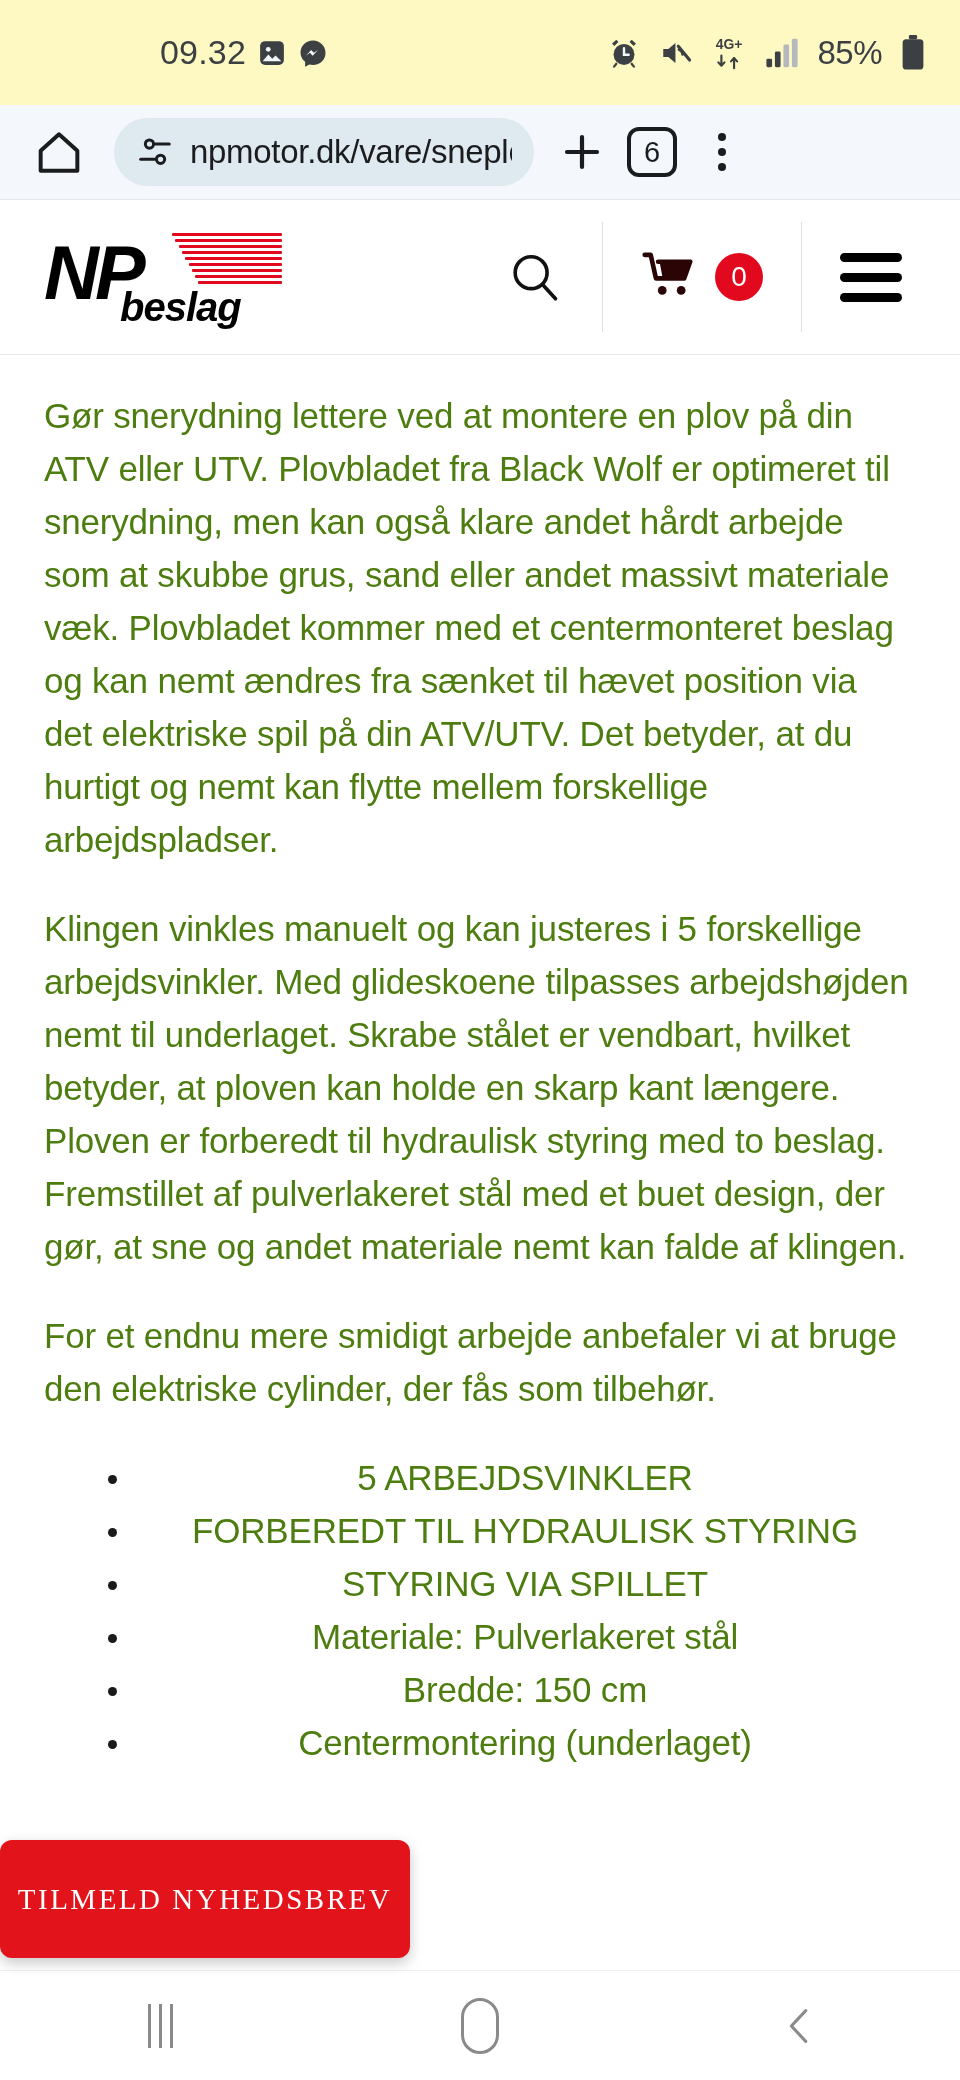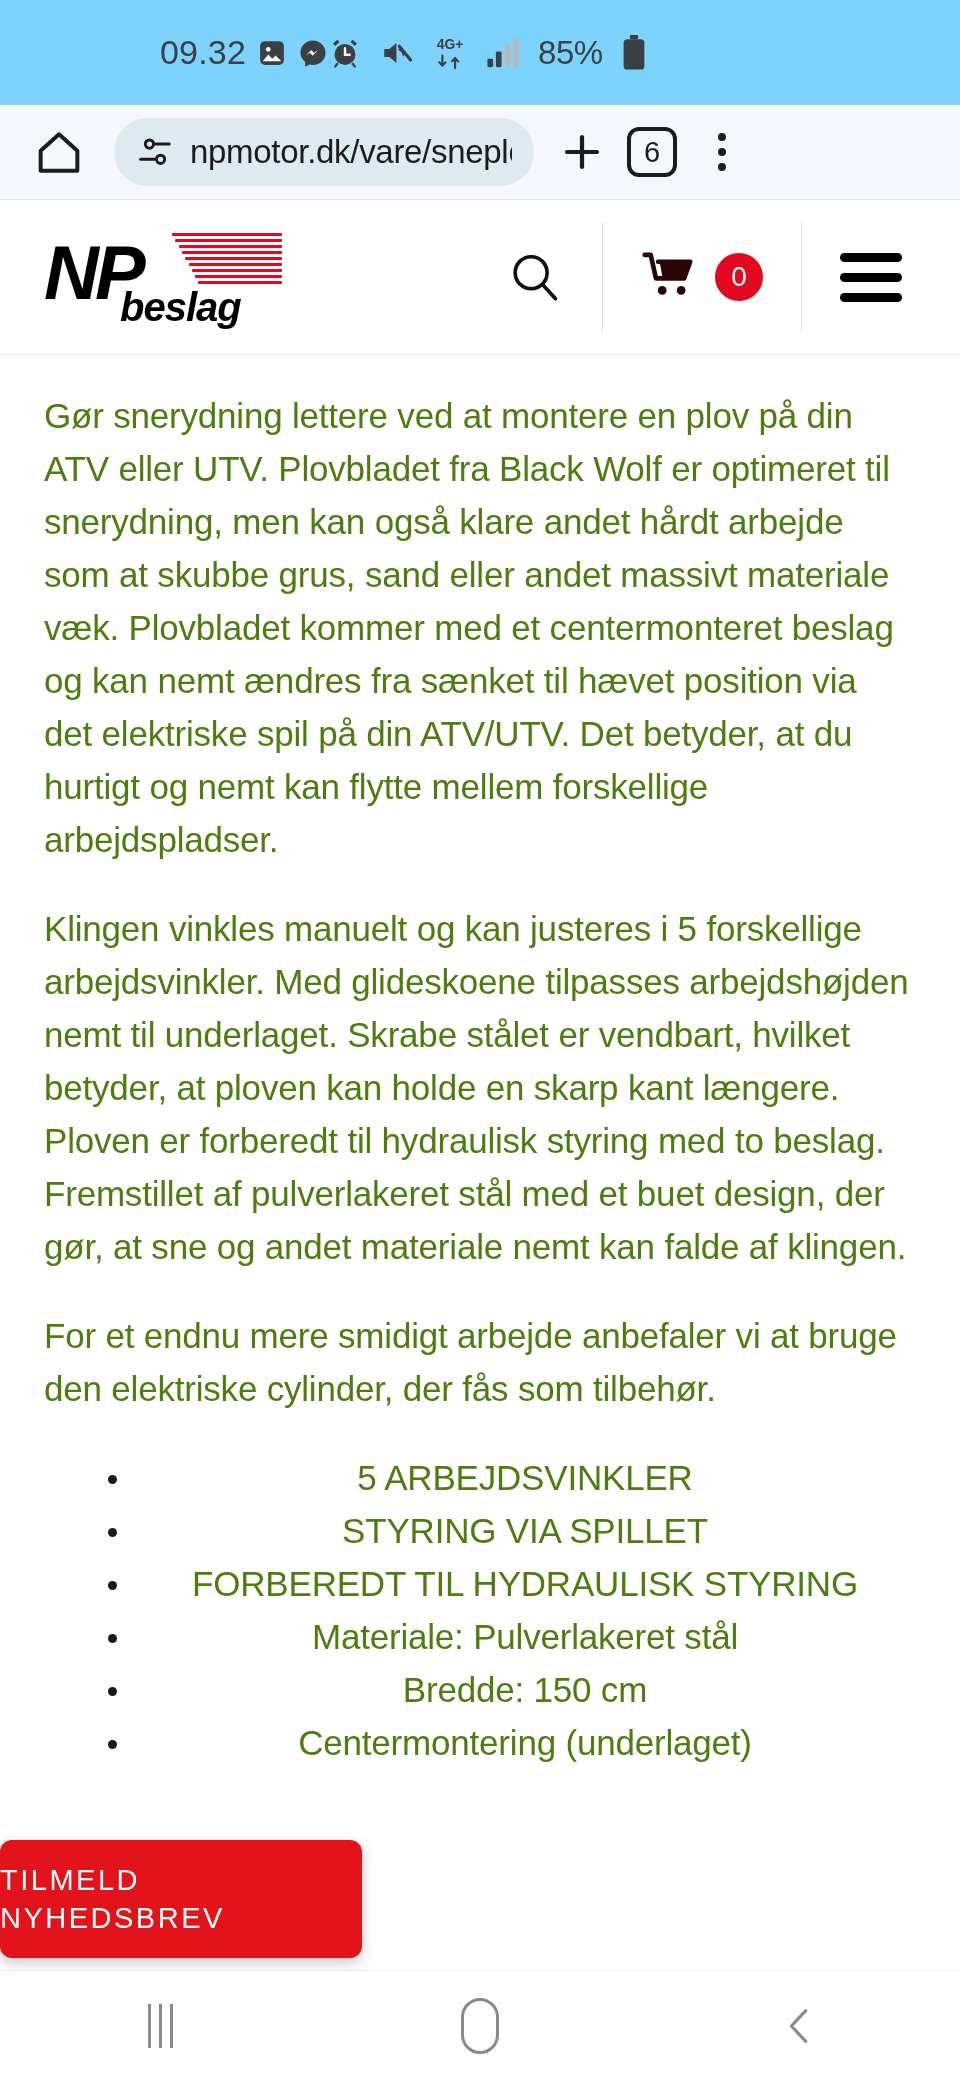--- a/index.html
+++ b/index.html
@@ -12,24 +12,24 @@
 
   body {
     font-family: "Liberation Sans", sans-serif;
     background: #ffffff;
     position: relative;
   }
 
   
   .status-bar {
     height: 105px;
-    background: #7dd3fc;
-    display: flex;
-    align-items: center;
-    justify-content: flex-start;
+    background: #fef9c3;
+    display: flex;
+    align-items: center;
+    justify-content: space-between;
     padding: 0 34px 0 0;
     position: relative;
   }
   .status-left {
     display: flex;
     align-items: center;
     gap: 11px;
     margin-left: 160px;
   }
   .status-clock {
@@ -209,31 +209,32 @@
     width: 9px; height: 9px;
     background: #1a1a1a;
     border-radius: 50%;
   }
 
   
   .newsletter-btn {
     position: absolute;
     left: 0;
     top: 1840px;
-    width: 362px;
+    width: 410px;
     height: 118px;
     background: #e2131a;
     border-radius: 12px;
     box-shadow: 0 5px 14px rgba(0,0,0,0.22);
     display: flex;
     align-items: center;
     justify-content: center;
-    text-align: left;
+    text-align: right;
     color: #fff;
     z-index: 20;
+    font-family: Liberation Serif, serif;
   }
   .newsletter-btn span {
     font-size: 29px;
     line-height: 38px;
     letter-spacing: 2.5px;
     font-weight: 400;
   }
 
   
   .nav-bar {
@@ -418,22 +419,22 @@
   </div>
 </div>
 
 <div class="content">
   <p>Gør snerydning lettere ved at montere en plov på din ATV eller UTV. Plovbladet fra Black Wolf er optimeret til snerydning, men kan også klare andet hårdt arbejde som at skubbe grus, sand eller andet massivt materiale væk. Plovbladet kommer med et centermonteret beslag og kan nemt ændres fra sænket til hævet position via det elektriske spil på din ATV/UTV. Det betyder, at du hurtigt og nemt kan flytte mellem forskellige arbejdspladser.</p>
   <p>Klingen vinkles manuelt og kan justeres i 5 forskellige arbejdsvinkler. Med glideskoene tilpasses arbejdshøjden nemt til underlaget. Skrabe stålet er vendbart, hvilket betyder, at ploven kan holde en skarp kant længere. Ploven er forberedt til hydraulisk styring med to beslag. Fremstillet af pulverlakeret stål med et buet design, der gør, at sne og andet materiale nemt kan falde af klingen.</p>
   <p>For et endnu mere smidigt arbejde anbefaler vi at bruge den elektriske cylinder, der fås som tilbehør.</p>
 
   <ul class="spec-list">
     <li>5 ARBEJDSVINKLER</li>
+    <li>FORBEREDT TIL HYDRAULISK STYRING</li>
     <li>STYRING VIA SPILLET</li>
-    <li>FORBEREDT TIL HYDRAULISK STYRING</li>
     <li>Materiale: Pulverlakeret stål</li>
     <li>Bredde: 150 cm</li>
     <li>Centermontering (underlaget)</li>
   </ul>
 </div>
 
 <div class="newsletter-btn">
   <span>TILMELD NYHEDSBREV</span>
 </div>
 

